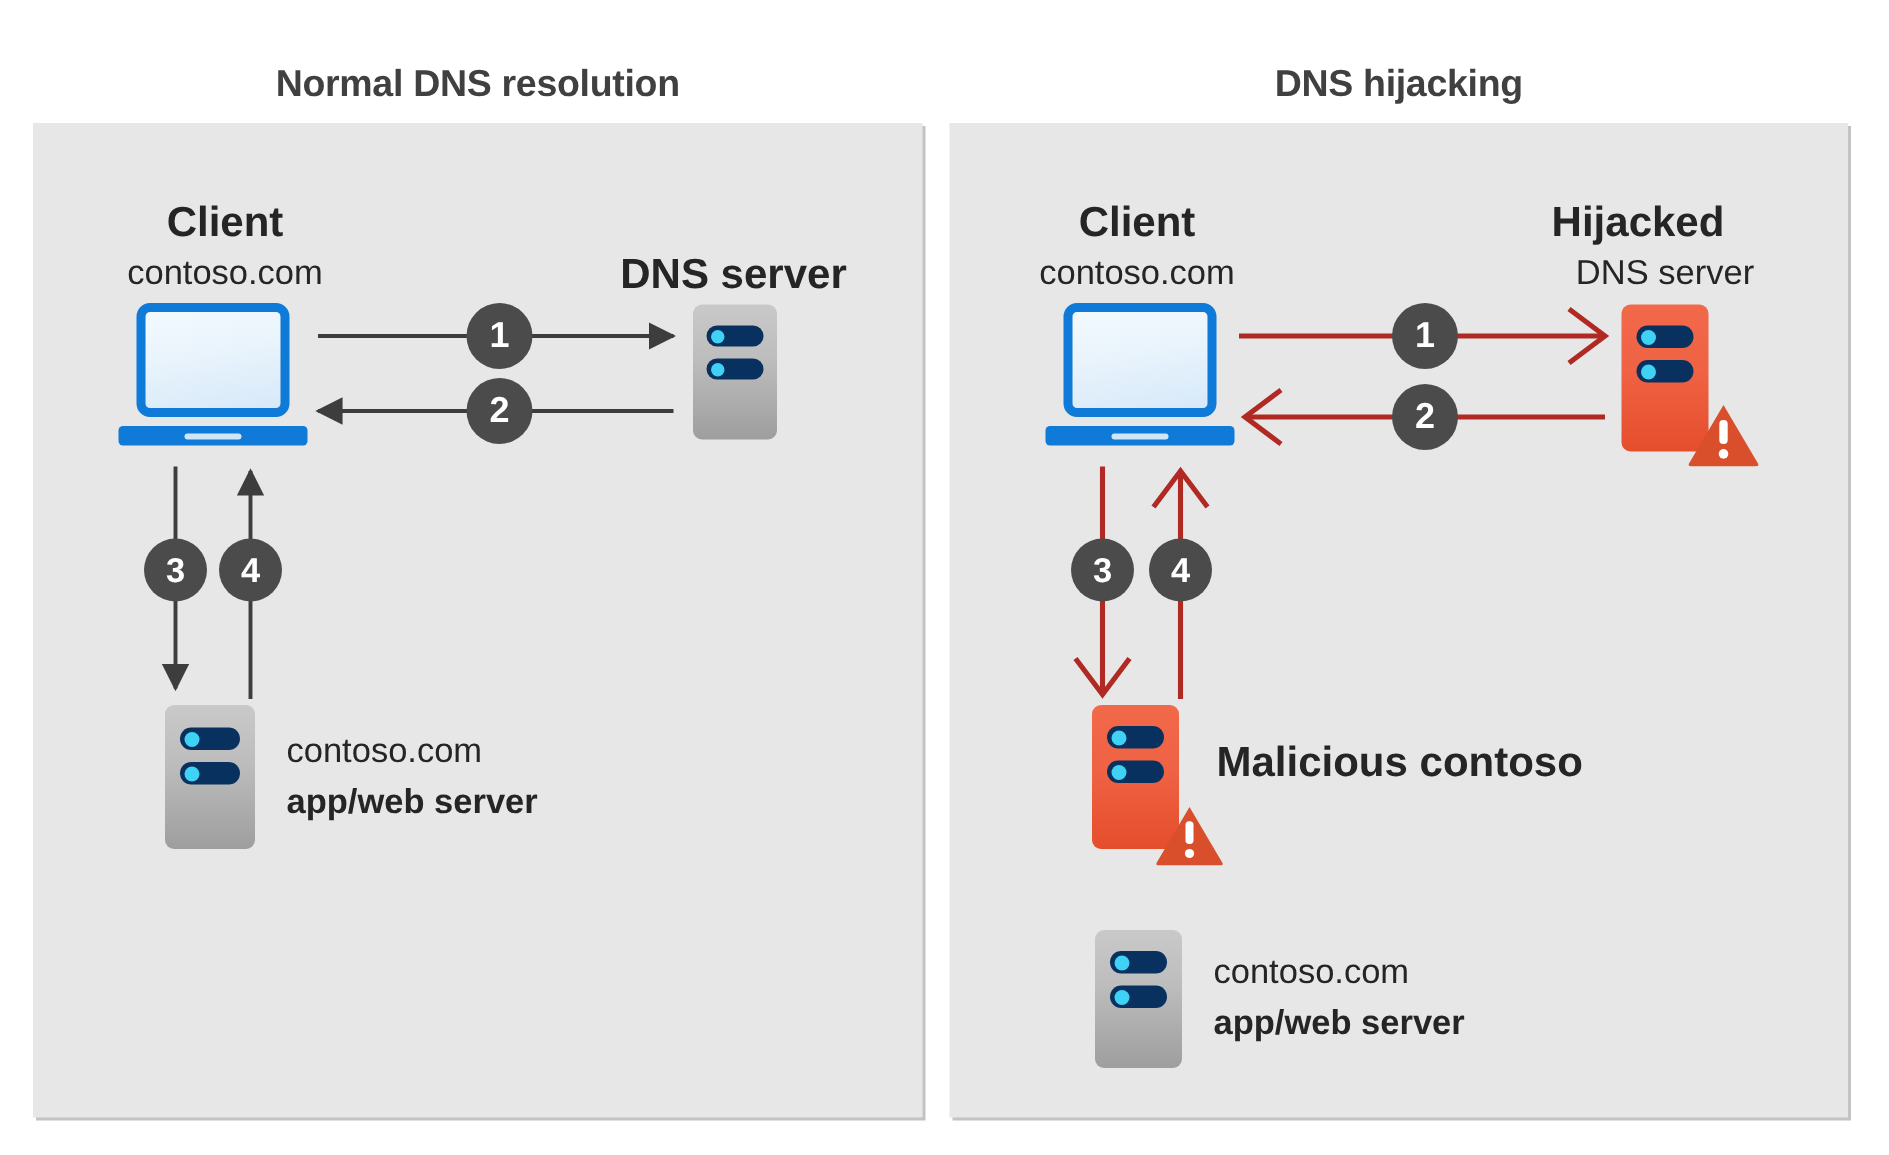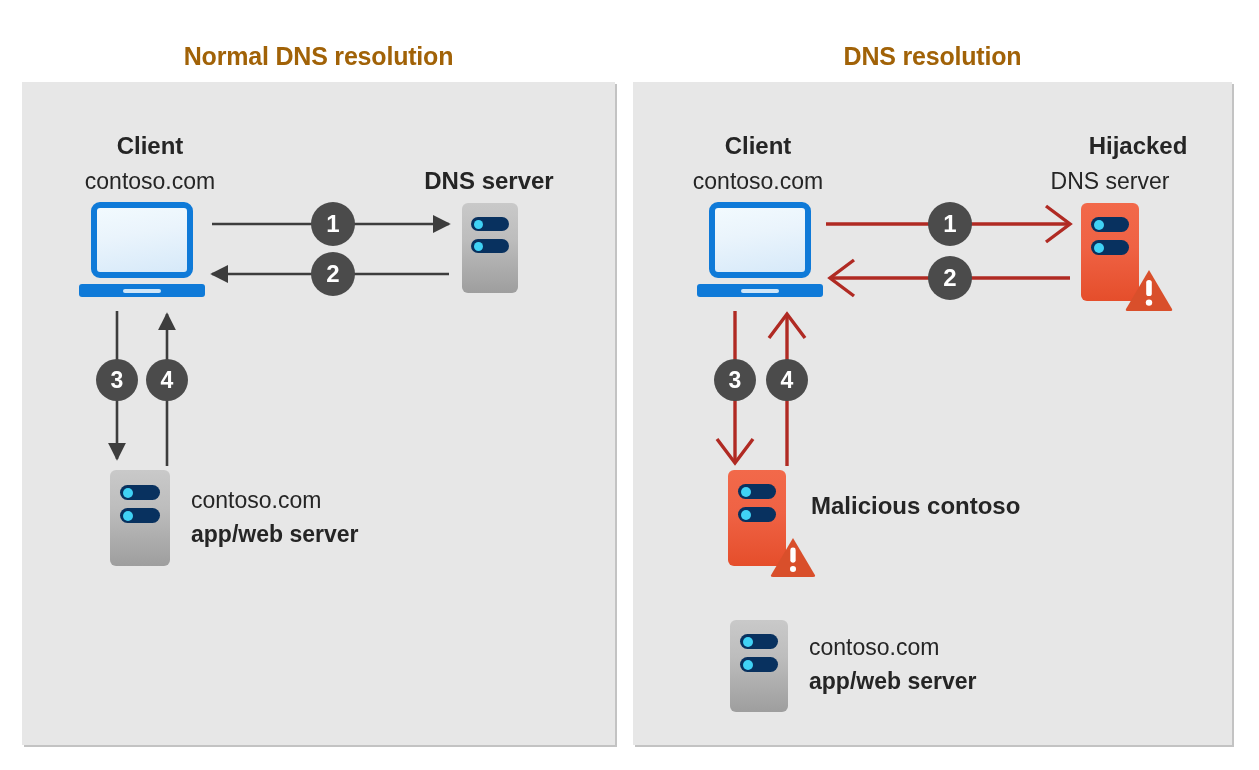--- a/index.html
+++ b/index.html
@@ -11,42 +11,42 @@
     overflow:hidden;
     position:relative;
   }
   .stage{position:absolute;inset:0;}
 
   
   .panel-title{
     position:absolute;
     font-size:25px;
     font-weight:bold;
-    color:#a16207;
+    color:#404040;
     text-align:center;
     letter-spacing:-.2px;
     white-space:nowrap;
   }
   #title-left{left:22px;width:593px;top:42px;}
   #title-right{left:633px;width:599px;top:42px;}
 
   
   .panel{
     position:absolute;
     background:#e7e7e7;
     box-shadow:2px 2px 0 0 #c3c3c3;
   }
   #panel-left{left:22px;top:82px;width:593px;height:663px;}
   #panel-right{left:633px;top:82px;width:599px;height:663px;}
 
   
   .lbl{position:absolute;white-space:nowrap;color:#252525;}
   .lbl-bold{font-weight:bold;}
   .lbl-c{transform:translateX(-50%);text-align:center;}
-  .t24{font-size:24px;}
+  .t24{font-size:28px;}
   .t23{font-size:23px;}
 
   
   .laptop{position:absolute;width:126px;height:98px;}
   .laptop .lid{
     position:absolute;left:12px;top:0;width:102px;height:76px;
     border:6px solid #0f7ad8;border-radius:9px;
     background:linear-gradient(170deg,#f2fafe 0%,#eaf4fc 40%,#d6e9f9 100%);
     box-sizing:border-box;
   }
@@ -88,21 +88,21 @@
   
   .arrows{position:absolute;left:0;top:0;width:1259px;height:770px;pointer-events:none;z-index:4;}
 </style>
 </head>
 <body>
 
 <div class="stage">
 
   <div class="panel-title" id="title-left">Normal DNS resolution</div>
 
-  <div class="panel-title" id="title-right">DNS resolution</div>
+  <div class="panel-title" id="title-right">DNS hijacking</div>
 
   <div class="panel" id="panel-left"></div>
 
   <div class="panel" id="panel-right"></div>
 
   <svg class="arrows" viewBox="0 0 1259 770">
     <defs>
       <marker id="m-dark" viewBox="0 0 10 10" refX="9" refY="5" markerWidth="7" markerHeight="7" orient="auto-start-reverse">
         <path d="M0,0 L10,5 L0,10 z" fill="#3d3d3d"></path>
       </marker>
@@ -161,21 +161,21 @@
 
   <div class="lbl lbl-c lbl-bold t24" style="left:758px;top:132px;">Client</div>
   <div class="lbl lbl-c t23" style="left:758px;top:168px;">contoso.com</div>
 
   <div class="laptop" style="left:697px;top:202px;">
     <div class="lid"></div>
     <div class="base"></div>
     <div class="notch"></div>
   </div>
 
-  <div class="lbl lbl-c lbl-bold t24" style="left:1138px;top:132px;">Hijacked</div>
+  <div class="lbl lbl-c lbl-bold t24" style="left:1092px;top:132px;">Hijacked</div>
   <div class="lbl lbl-c t23" style="left:1110px;top:168px;">DNS server</div>
 
   <div class="server orange" style="left:1081px;top:203px;width:58px;height:98px;">
     <div class="bay" style="left:10px;top:14px;width:38px;height:15px;--d:10px;"></div>
     <div class="bay" style="left:10px;top:37px;width:38px;height:15px;--d:10px;"></div>
   </div>
   <div class="warn" style="left:1125px;top:269px;">
     <svg width="48" height="42" viewBox="0 0 48 42">
       <path d="M24 1 L47 40 Q48 42 45 42 L3 42 Q0 42 1 40 Z" fill="#d94f2b"></path>
       <rect x="21.2" y="11" width="5.6" height="16" rx="2.6" fill="#ffffff"></rect>

